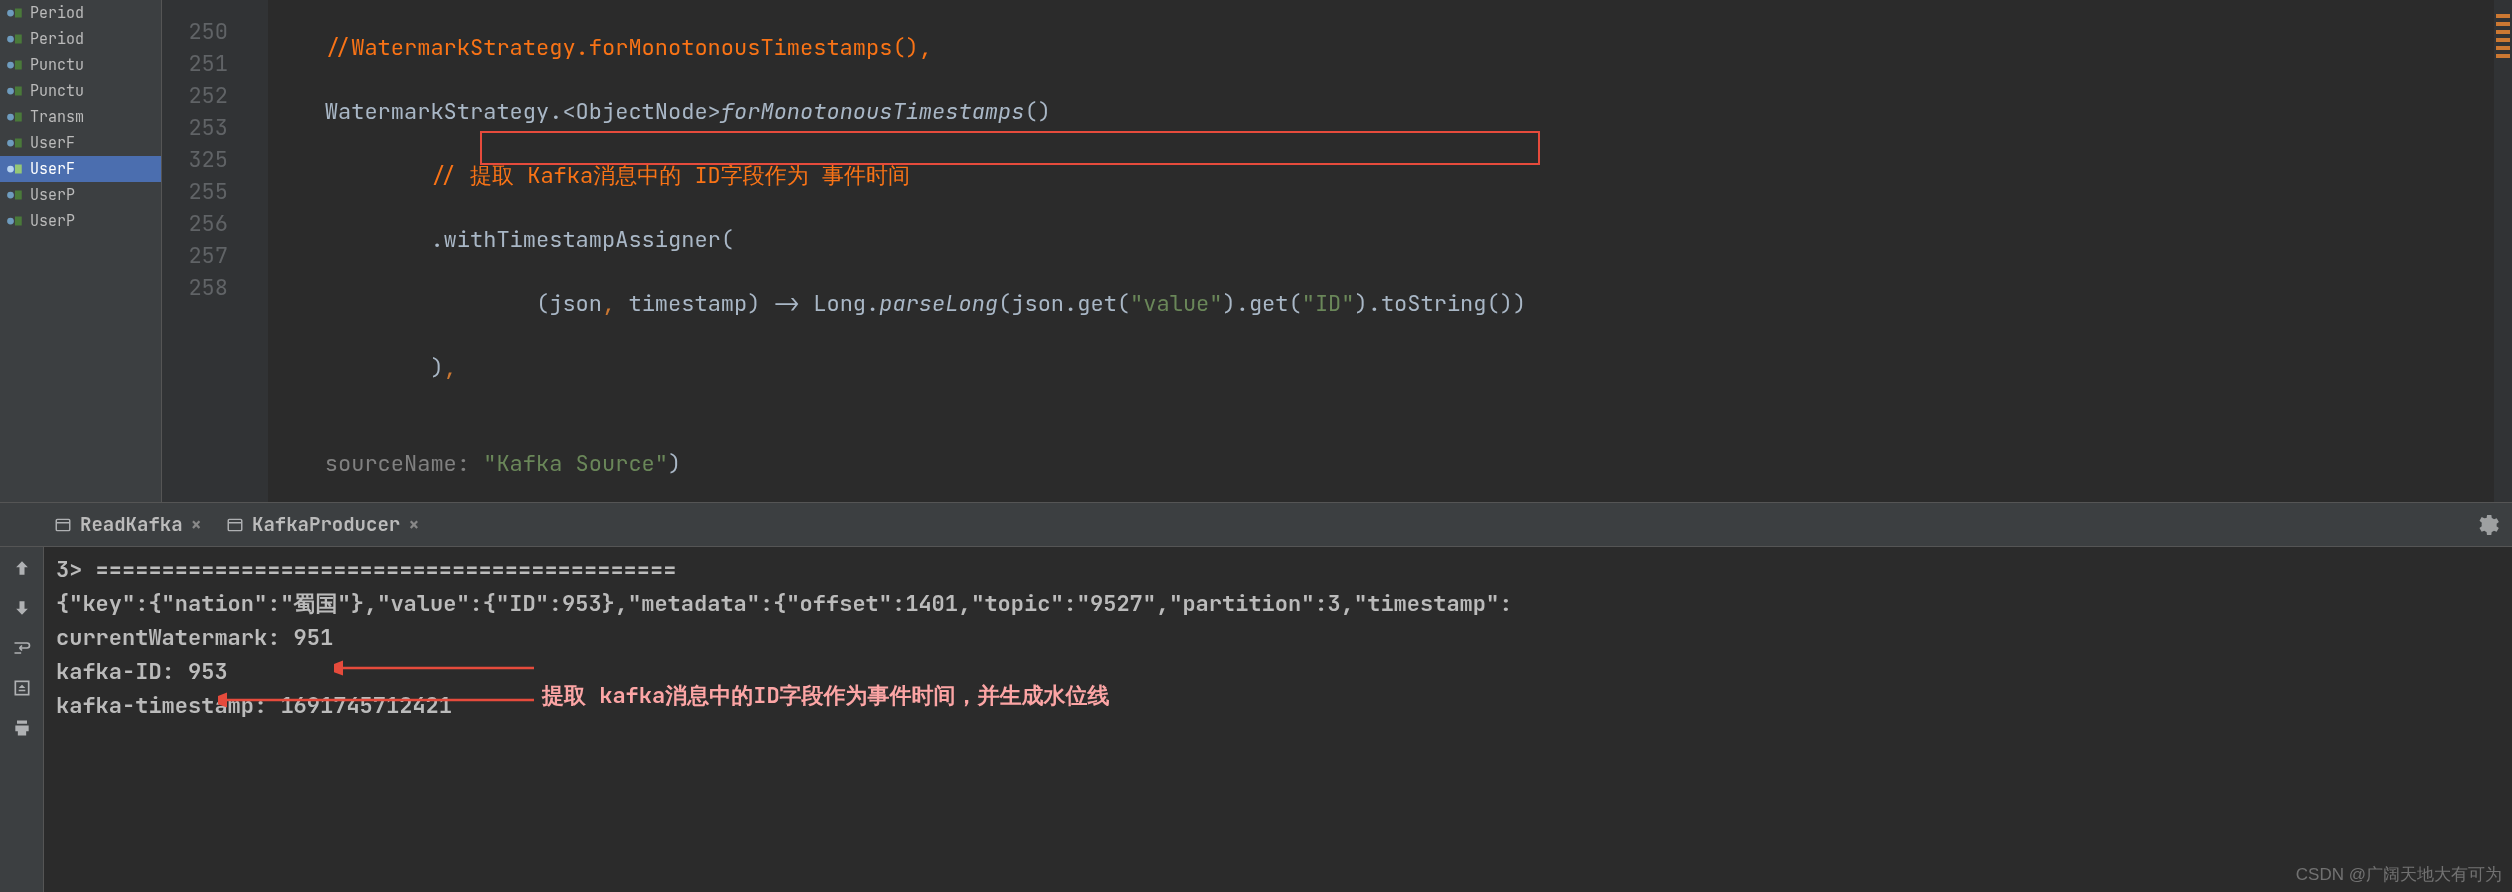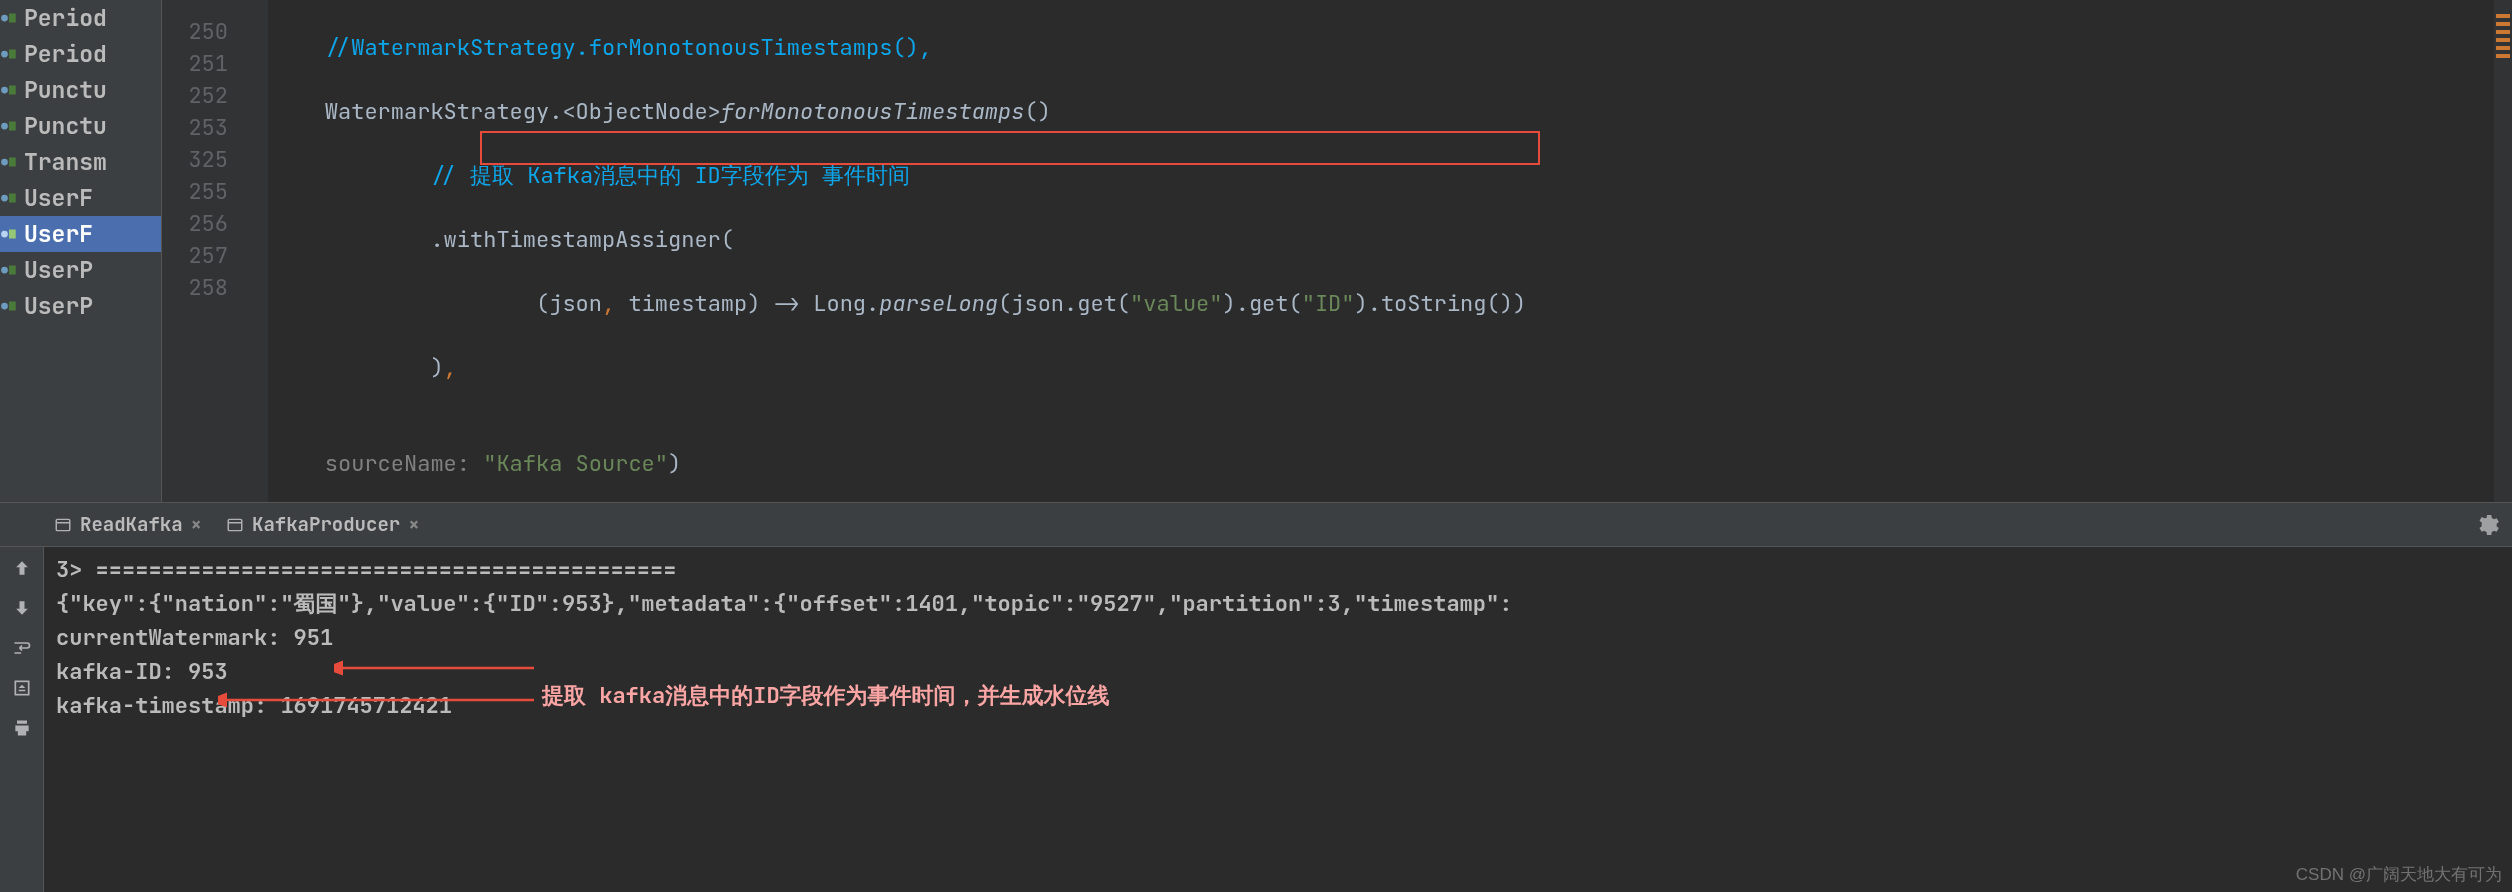--- a/index.html
+++ b/index.html
@@ -16,26 +16,25 @@
 .ide-container { display: flex; height: 100%; }
 .sidebar {
   width: 162px;
   background: #3c3f41;
   border-right: 1px solid #555;
   overflow: hidden;
 }
 .sidebar-item {
   display: flex;
   align-items: center;
-  padding: 3px 0;
+  padding: 3px 6px;
   gap: 6px;
   white-space: nowrap;
   cursor: pointer;
-  font-size: 23px;
-  font-weight: bold;
+  font-size: 15px;
 }
 .sidebar-item.selected { background: #4b6eaf; color: #fff; }
 .sidebar-item:not(.selected) { color: #bbbbbb; }
 .icon-java {
   width: 18px; height: 18px;
   flex-shrink: 0;
 }
 .editor-area {
   flex: 1;
   display: flex;
@@ -65,21 +64,21 @@
   flex: 1;
   padding-left: 4px;
   font-size: 22px;
   line-height: 32px;
   white-space: pre;
   position: relative;
 }
 .code-line { position: relative; }
 .kw { color: #cc7832; }
 .str-literal { color: #6a8759; }
-.comment { color: #0ea5e9; }
+.comment { color: #f97316; }
 .method-italic { color: #a9b7c6; font-style: italic; }
 .hl-box {
   position: absolute;
   border: 2px solid #e64b3c;
   pointer-events: none;
 }
 .param-name { color: #808080; }
 .indicator-bar {
   width: 18px;
   background: #313335;

